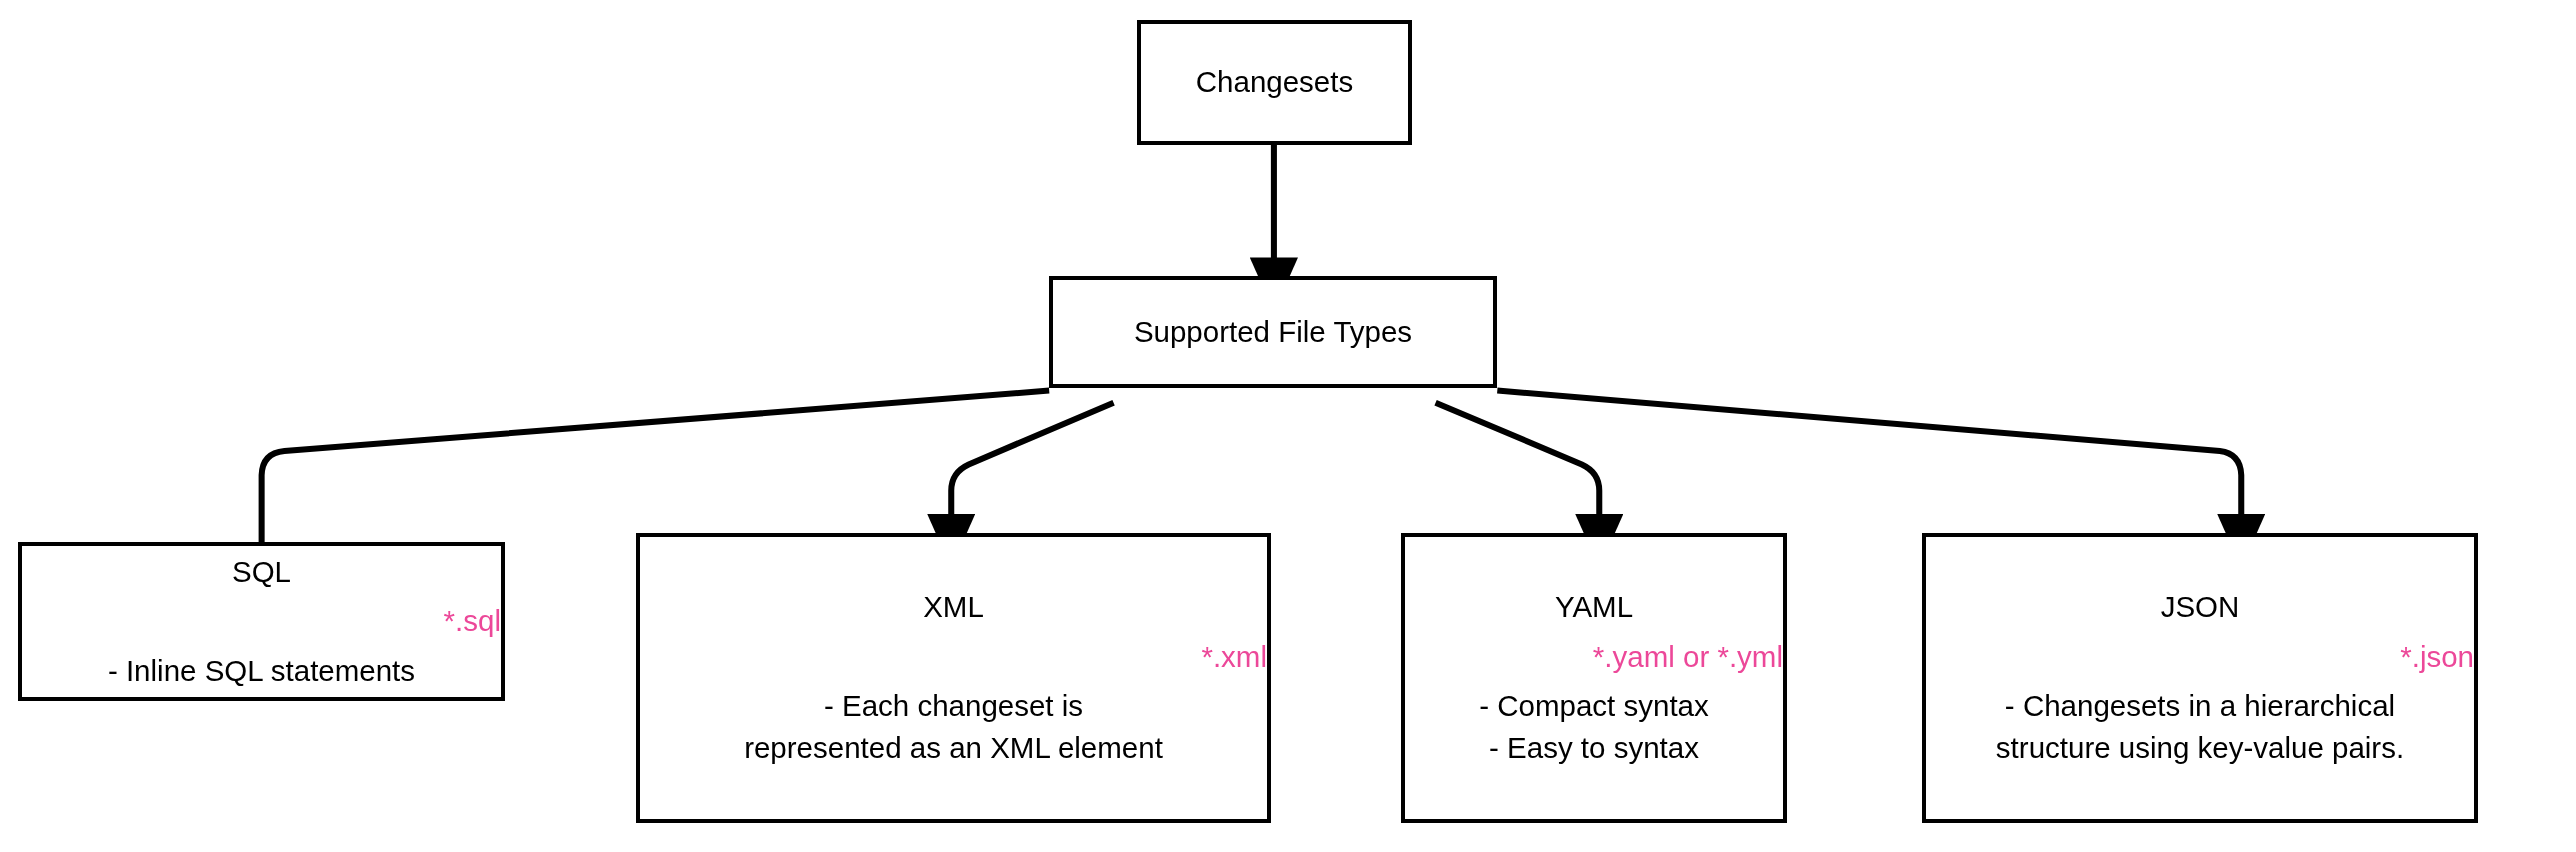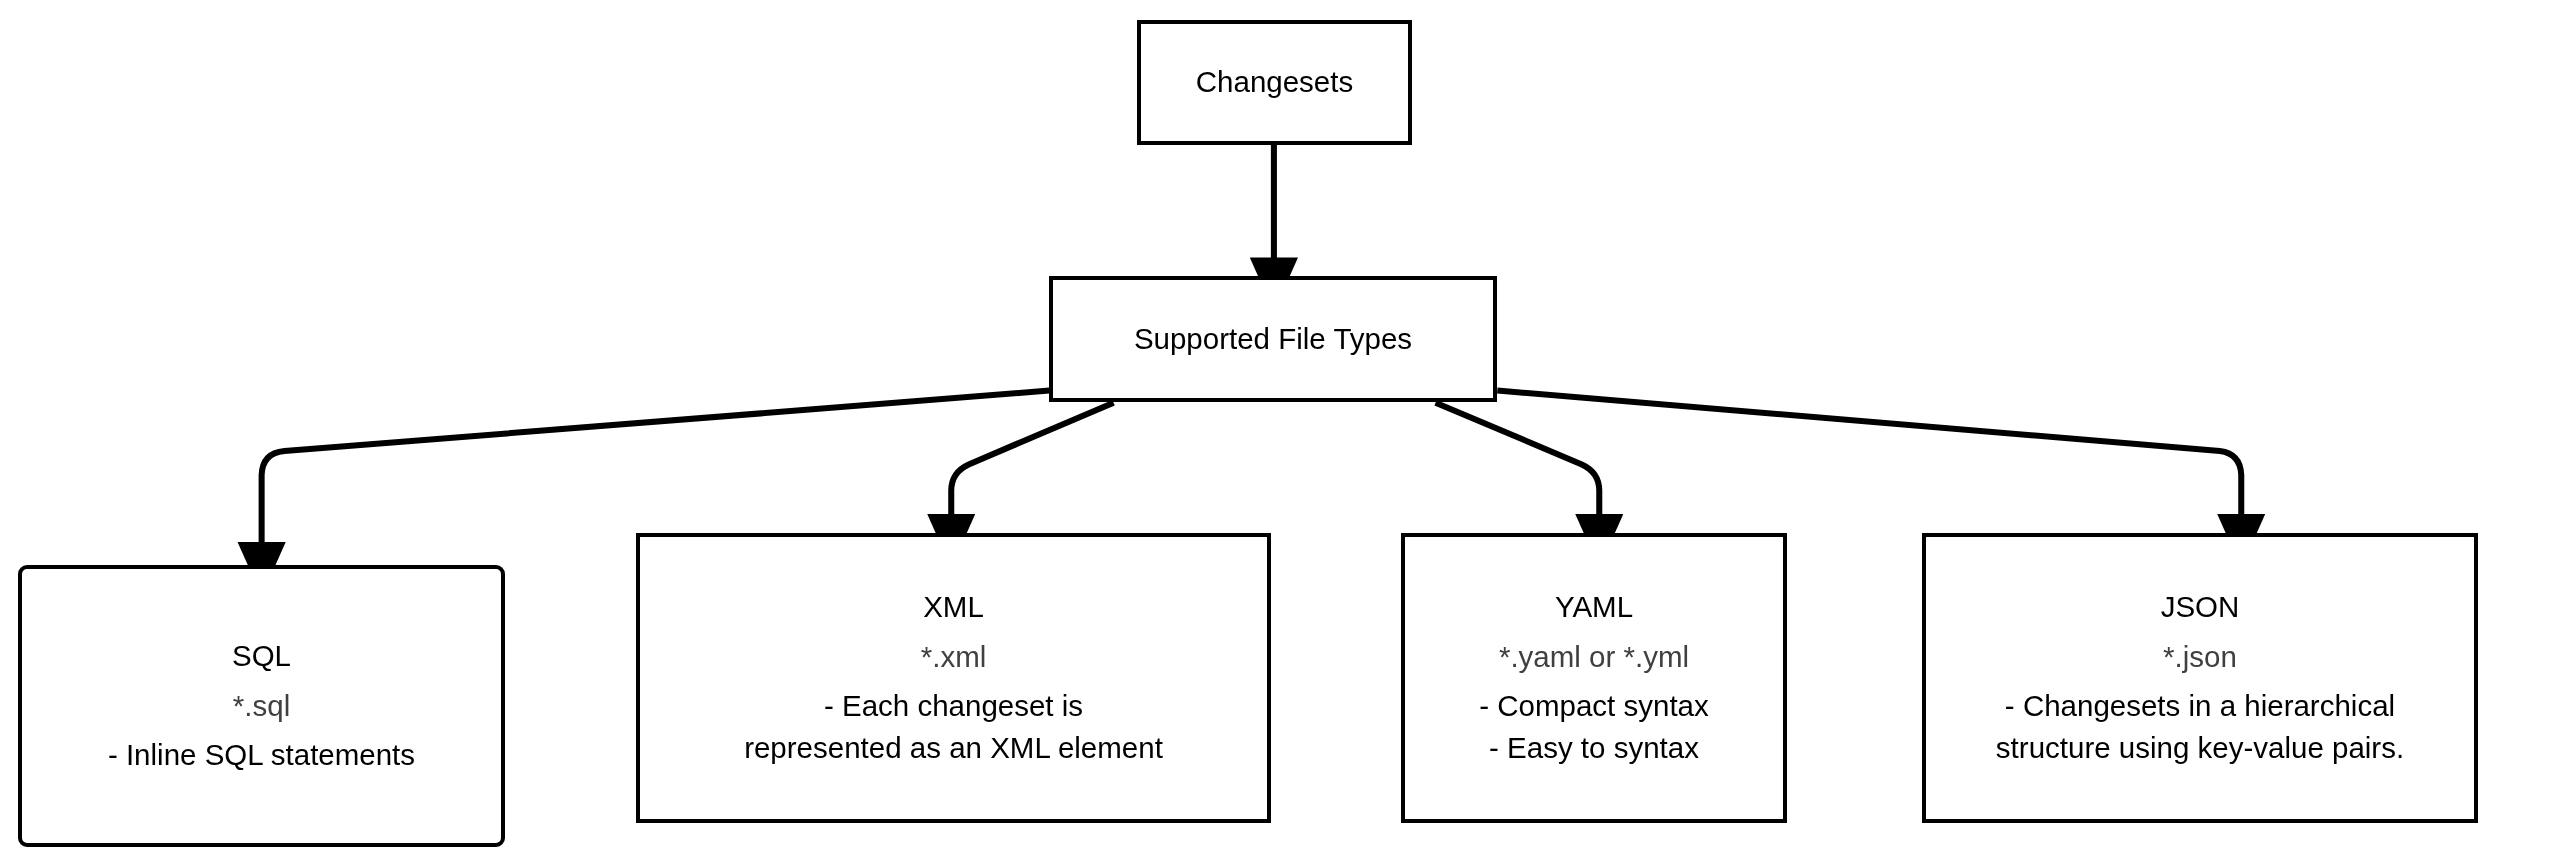--- a/index.html
+++ b/index.html
@@ -42,42 +42,43 @@
   .node-line {
     display: block;
     width: 100%;
     color: #000000;
     font-family: "Liberation Sans", sans-serif;
     font-size: 29.5px;
     line-height: 1.18;
     white-space: nowrap;
   }
   .node-line.green {
-    color: #404040;
+    color: #ec4899;
+    text-align: right;
   }
   .node-line.desc {
     white-space: normal;
   }
   
   .node.leaf .node-line + .node-line {
     margin-top: 14.8px;
   }
   .node.leaf .node-line.desc + .node-line.desc {
     margin-top: 6.7px;
   }
 
   
   #node-changelog {
     left: 1137px;  top: 19.5px;   width: 275px;  height: 125px;
   }
   #node-supported {
-    left: 1049px;  top: 276px;  width: 448px;  height: 126px;
+    left: 1049px;  top: 276px;  width: 448px;  height: 112px;
   }
   #node-sql {
-    left: 18px;    top: 565px;  width: 487px;  height: 282px; border-radius: 9px;
+    left: 18px;    top: 542px;  width: 487px;  height: 159px;
   }
   #node-xml {
     left: 636px;   top: 533px;  width: 635px;  height: 290px;
   }
   #node-yaml {
     left: 1401px;  top: 533px;  width: 386px;  height: 290px;
   }
   #node-json {
     left: 1922px;  top: 533px;  width: 556px;  height: 290px;
   }

